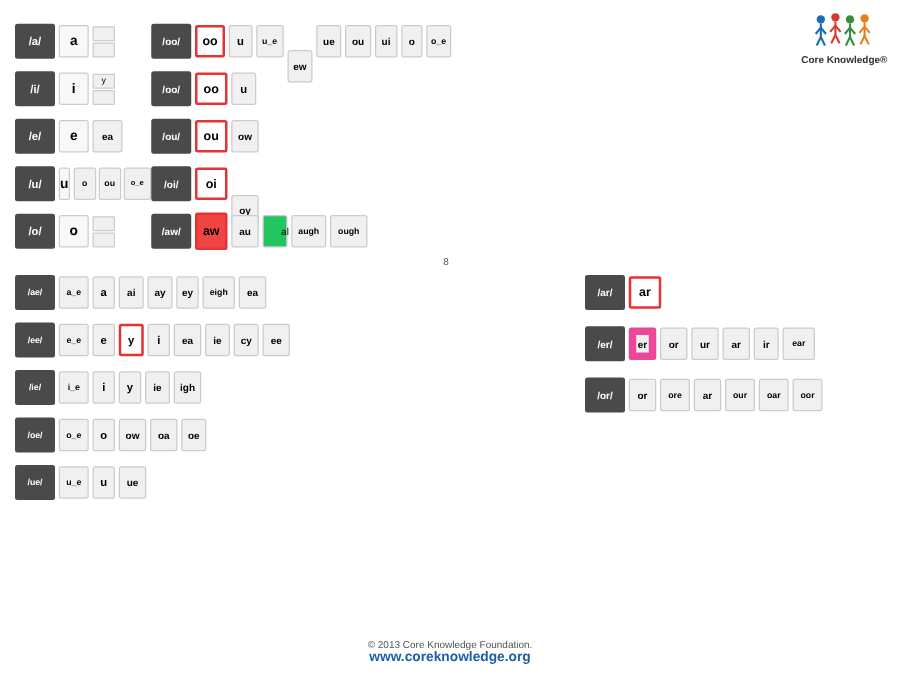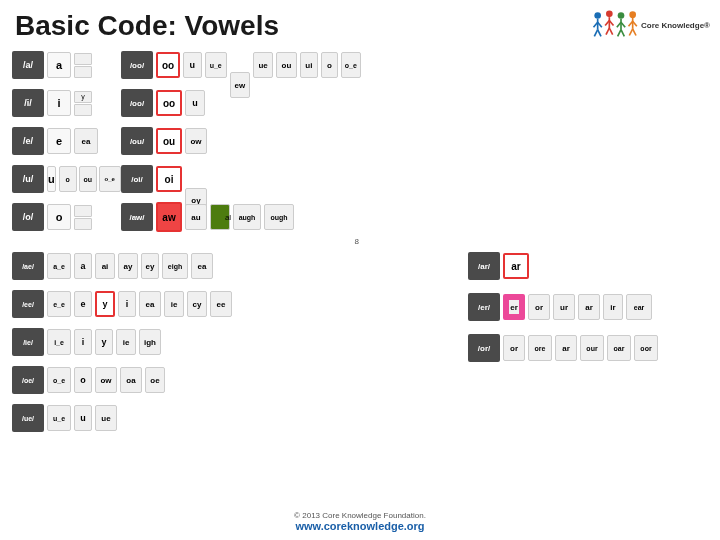--- a/index.html
+++ b/index.html
@@ -32,21 +32,21 @@
       font-weight: bold;
       color: #1a1a1a;
       flex: 1;
     }
 
     .logo-area {
       position: absolute;
       top: 8px;
       right: 10px;
       display: flex;
-      flex-direction: row;
+      flex-direction: column;
       align-items: center;
     }
 
     .logo-text {
       font-size: 8px;
       color: #333;
       text-align: center;
       line-height: 1.2;
       font-weight: bold;
     }
@@ -94,21 +94,20 @@
 
     
     .figure-svg { width: 50px; height: 35px; }
   </style>
 </head>
 <body>
 
 <div class="page">
 
   <div class="header">
-    <h1 class="title">Basic Code: Vowels</h1>
     <div class="logo-area">
       <svg class="figure-svg" viewBox="0 0 60 40">
 
         <circle cx="8" cy="8" r="4" fill="#1a6db5"></circle>
         <line x1="8" y1="12" x2="8" y2="25" stroke="#1a6db5" stroke-width="2"></line>
         <line x1="8" y1="16" x2="3" y2="22" stroke="#1a6db5" stroke-width="2"></line>
         <line x1="8" y1="16" x2="13" y2="22" stroke="#1a6db5" stroke-width="2"></line>
         <line x1="8" y1="25" x2="4" y2="33" stroke="#1a6db5" stroke-width="2"></line>
         <line x1="8" y1="25" x2="12" y2="33" stroke="#1a6db5" stroke-width="2"></line>
 
@@ -217,21 +216,21 @@
       <div class="vowel-row">
         <div class="vowel-label" style="font-size:8px;">/oi/</div>
         <div style="border:2px solid #e63232;background:#fff;width:26px;height:26px;display:flex;align-items:center;justify-content:center;font-size:10px;font-weight:bold;border-radius:2px;">oi</div>
         <div style="border:1px solid #ccc;background:#f0f0f0;width:22px;height:26px;display:flex;align-items:center;justify-content:center;font-size:8px;font-weight:bold;border-radius:2px;margin-top:43px;">oy</div>
       </div>
 
       <div class="vowel-row">
         <div class="vowel-label" style="font-size:8px;">/aw/</div>
         <div style="border:2px solid #e63232;background:#ef4444;width:26px;height:30px;display:flex;align-items:center;justify-content:center;font-size:10px;font-weight:bold;border-radius:2px;">aw</div>
         <div style="border:1px solid #ccc;background:#f0f0f0;width:22px;height:26px;display:flex;align-items:center;justify-content:center;font-size:8px;font-weight:bold;border-radius:2px;">au</div>
-        <div style="border:1px solid #ccc;background:#4d7c0f;width:20px;height:26px;display:flex;align-items:center;justify-content:center;font-size:8px;font-weight:normal;border-radius:2px;padding-left:16px;">al</div>
+        <div style="border:1px solid #ccc;background:#22c55e;width:20px;height:26px;display:flex;align-items:center;justify-content:center;font-size:8px;font-weight:normal;border-radius:2px;padding-left:16px;">al</div>
         <div style="border:1px solid #ccc;background:#f0f0f0;width:28px;height:26px;display:flex;align-items:center;justify-content:center;font-size:7px;font-weight:bold;border-radius:2px;">augh</div>
         <div style="border:1px solid #ccc;background:#f0f0f0;width:30px;height:26px;display:flex;align-items:center;justify-content:center;font-size:7px;font-weight:bold;border-radius:2px;">ough</div>
       </div>
 
       <div style="font-size:8px;color:#555;text-align:right;padding-right:2px;">8</div>
     </div>
 
     <div style="flex:1;"></div>
   </div>
 

